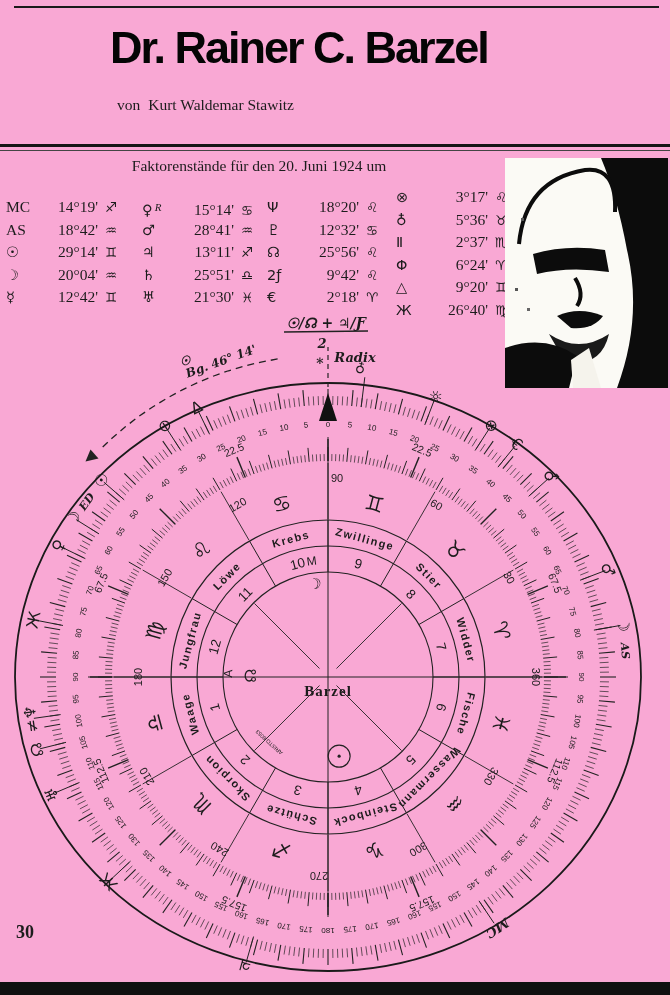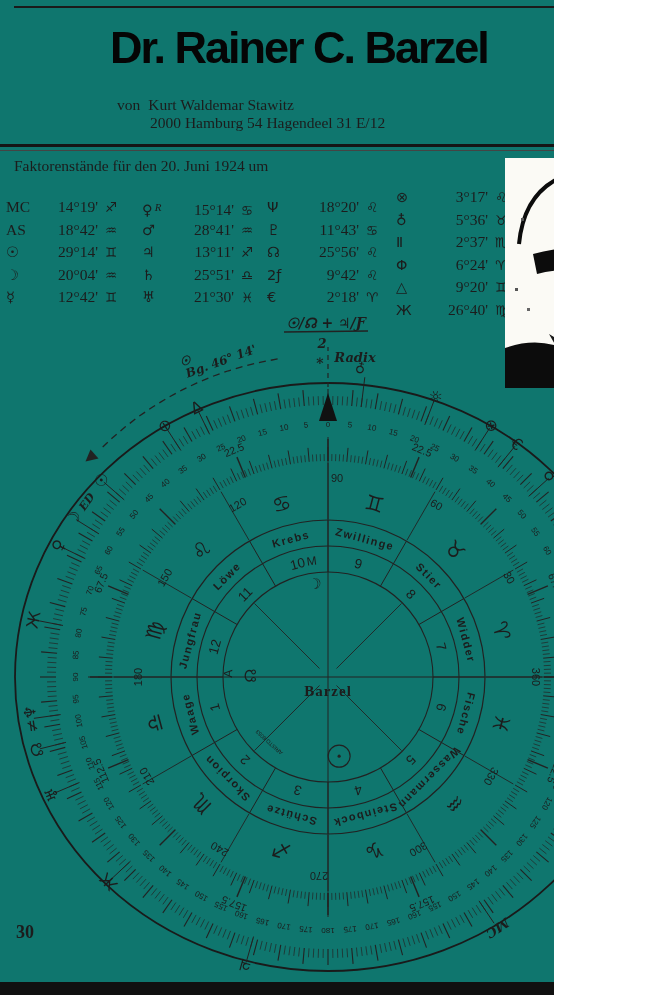--- a/index.html
+++ b/index.html
@@ -1,28 +1,28 @@
 <!DOCTYPE html>
 <html><head>
 <meta charset="utf-8">
 <style>
   html,body{margin:0;padding:0;}
-  #page{position:relative;width:554px;height:995px;background:#0f766e;overflow:hidden;
+  #page{position:relative;width:670px;height:995px;background:#f9a8d4;overflow:hidden;
         font-family:"Liberation Serif",serif;color:#1c1c1c;}
   .abs{position:absolute;}
   #top-rule{left:14px;top:6px;width:645px;height:2px;background:#1a1a1a;}
   #title{left:110px;top:22px;width:480px;font-family:"Liberation Sans",sans-serif;
          font-weight:bold;font-size:45px;letter-spacing:-2px;color:#050505;white-space:nowrap;}
   #byline{left:117px;top:96px;font-size:15.5px;}
   #byline .pre{margin-right:8px;}
   #byline .addr{margin-left:33px;}
   #mid-rule1{left:0;top:144px;width:670px;height:3px;background:#151515;}
   #mid-rule2{left:0;top:150px;width:670px;height:1px;background:#444;}
   #factors{left:14px;top:156px;width:490px;font-size:15.5px;}
-  #factors .hline{line-height:20px;}
+  #factors .hline{line-height:20px;text-align:center;}
   .fcol{position:absolute;top:40px;}
   .frow{display:flex;height:22.5px;align-items:baseline;line-height:22.5px;}
   .fp{width:34px;font-family:"DejaVu Sans",sans-serif;font-size:14.5px;}
   .fp.txt{font-family:"Liberation Serif",serif;font-size:15.5px;}
   .fv{width:58px;text-align:right;font-size:15.5px;}
   .fs{width:26px;padding-left:7px;font-family:"DejaVu Sans",sans-serif;font-size:13.5px;}
   .retro{font-size:11px;font-style:italic;vertical-align:4px;margin-left:2px;font-family:"Liberation Serif",serif;}
   #col1{left:-8px;} #col2{left:128px;} #col3{left:253px;} #col4{left:382px;top:30px;}
   #photo{left:505px;top:158px;}
   #wheel{left:0;top:310px;}
@@ -37,21 +37,20 @@
 </head>
 <body>
 
 <div id="page">
   <div class="abs" id="top-rule"></div>
 
   <div class="abs" id="title">Dr. Rainer C. Barzel</div>
 
   <div class="abs" id="byline">
     <div><span class="pre">von</span><span>Kurt Waldemar Stawitz</span></div>
-    <div class="addr">2000 Hamburg 54  Hagendeel 31 E/12</div>
   </div>
 
   <div class="abs" id="mid-rule1"></div>
   <div class="abs" id="mid-rule2"></div>
 
   <div class="abs" id="factors">
     <div class="hline">Faktorenstände für den 20. Juni 1924 um</div>
     <div class="fcol" id="col1">
         <div class="frow">
           <span class="fp txt">MC</span>
@@ -107,21 +106,21 @@
         </div>
       </div>
     <div class="fcol" id="col3">
         <div class="frow">
           <span class="fp">Ψ</span>
           <span class="fv">18°20'</span>
           <span class="fs">♌</span>
         </div>
         <div class="frow">
           <span class="fp">♇</span>
-          <span class="fv">11°43'</span>
+          <span class="fv">12°32'</span>
           <span class="fs">♋</span>
         </div>
         <div class="frow">
           <span class="fp">☊</span>
           <span class="fv">25°56'</span>
           <span class="fs">♌</span>
         </div>
         <div class="frow">
           <span class="fp">2ƒ</span>
           <span class="fv">9°42'</span>

